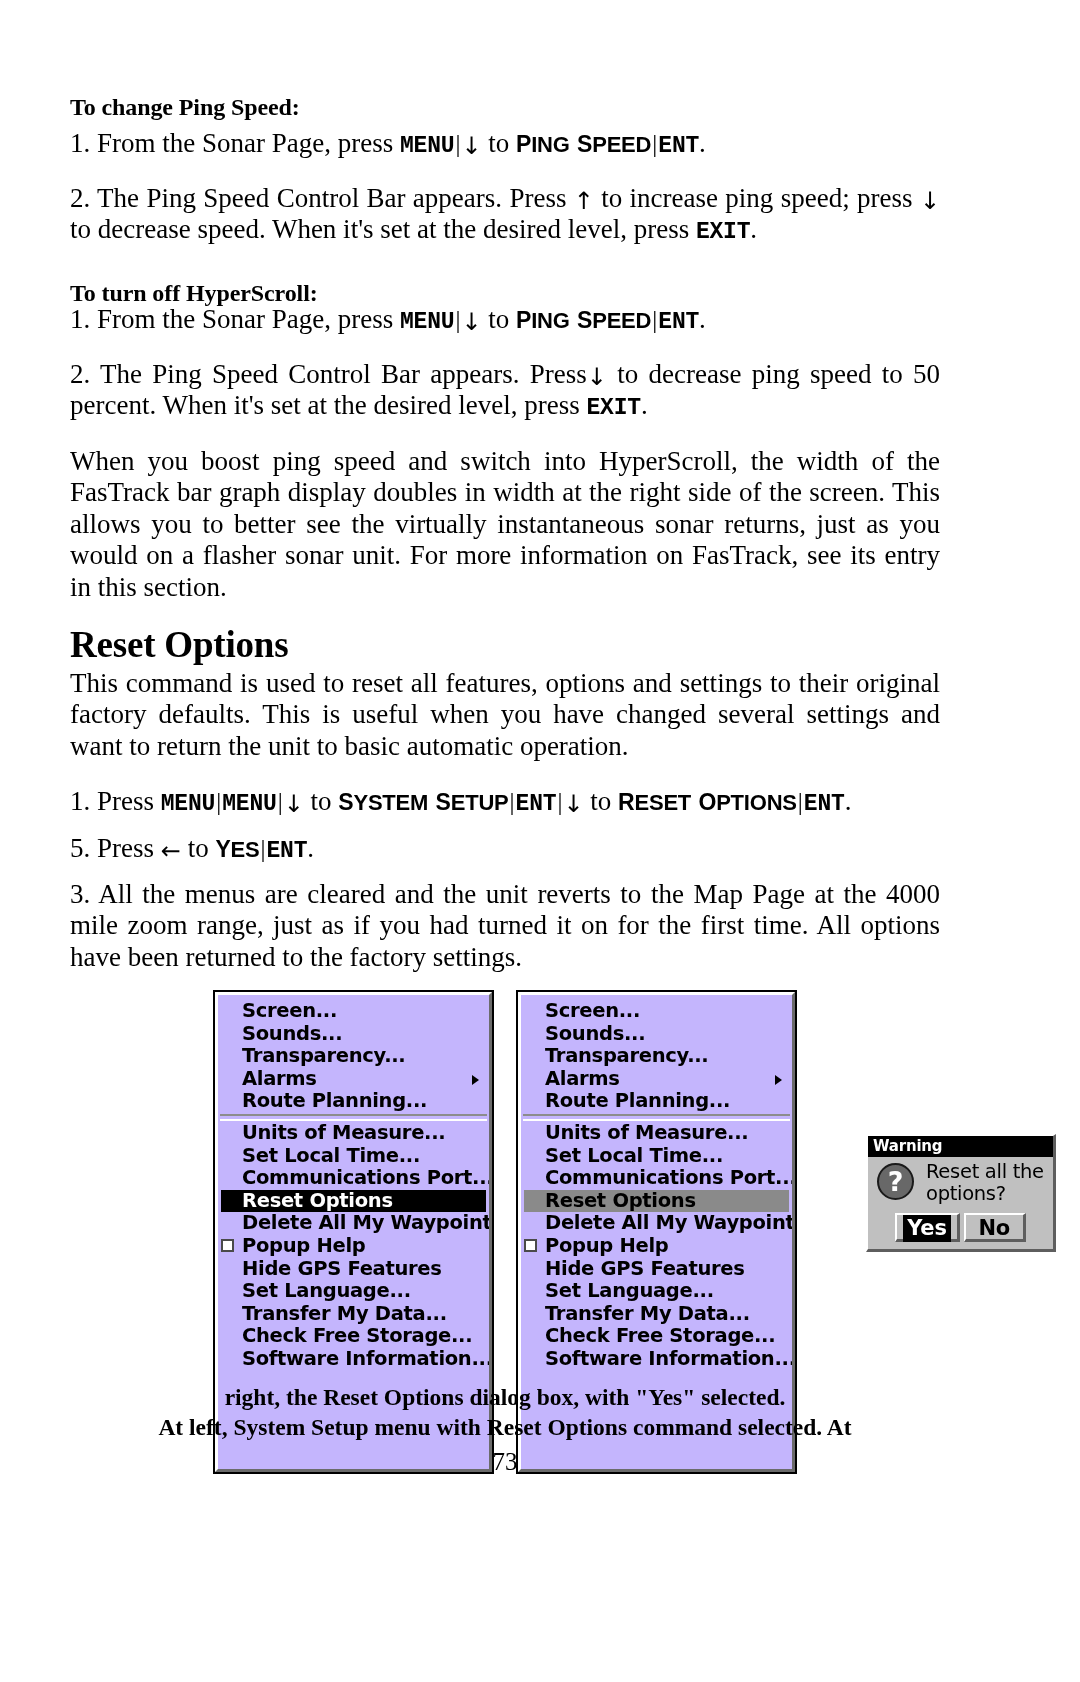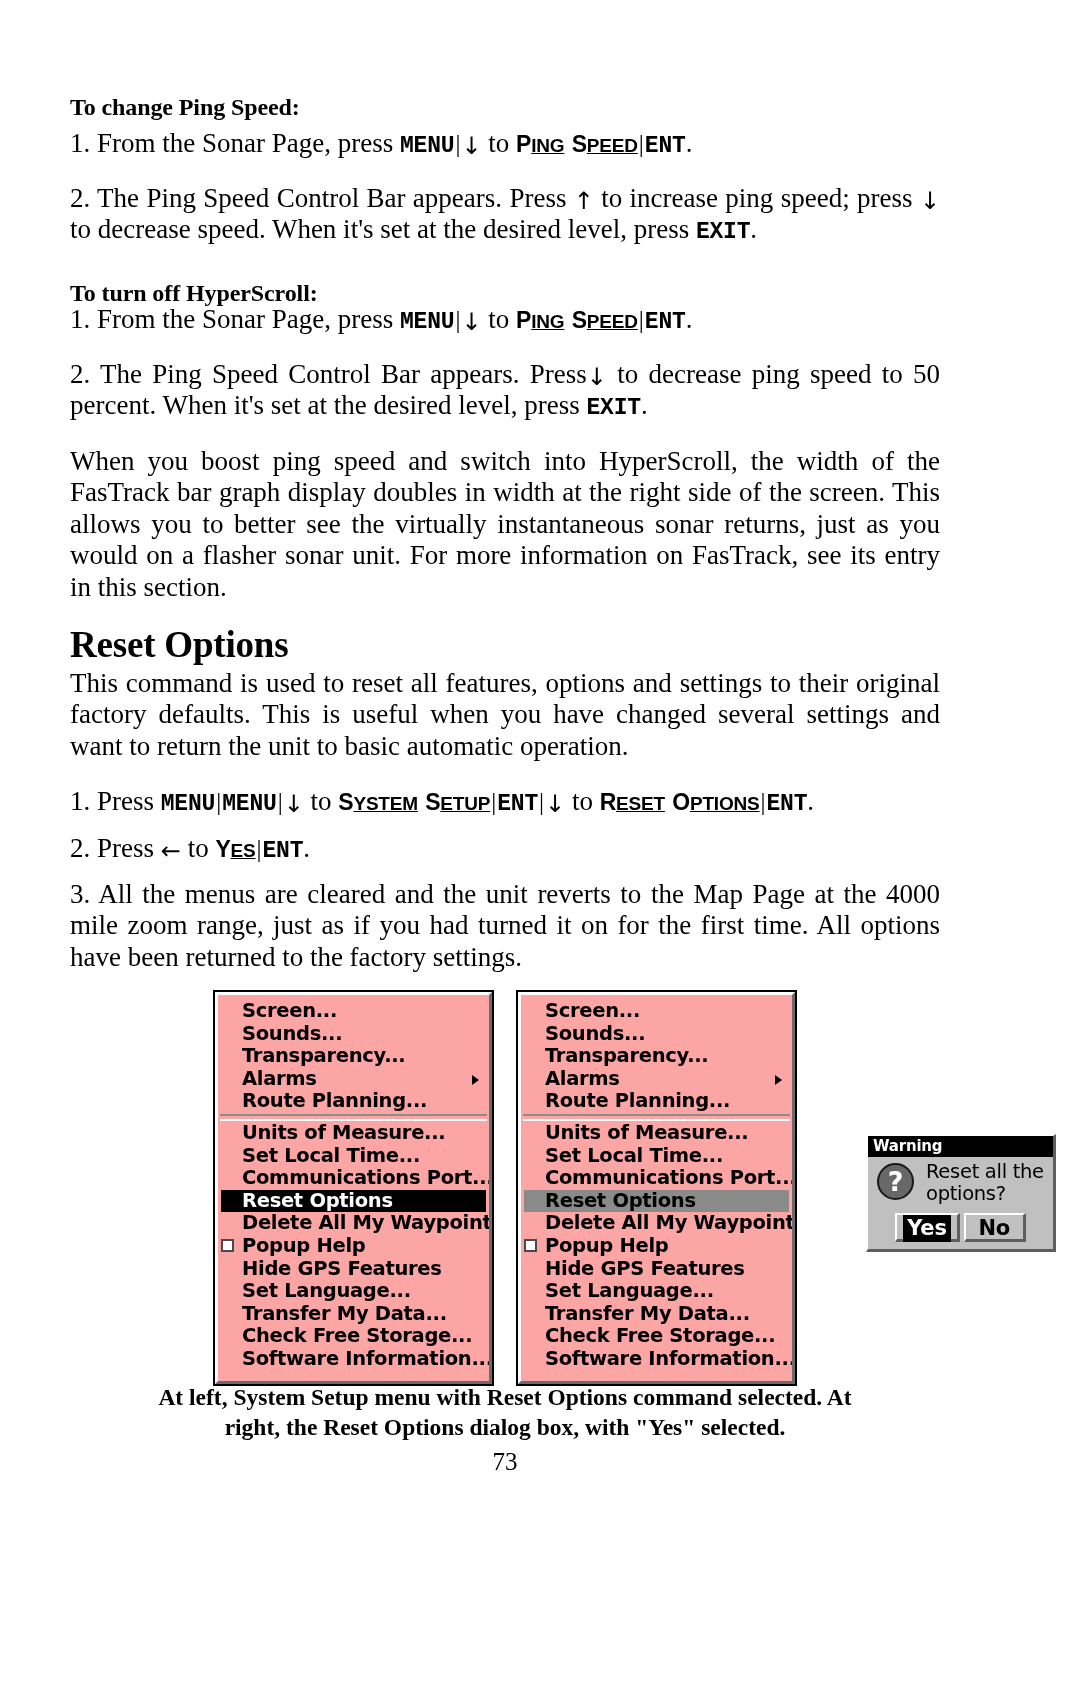--- a/index.html
+++ b/index.html
@@ -45,21 +45,21 @@
     font-size: 23px;
     letter-spacing: -0.2px;
   }
   
   .keysc {
     font-family: "Liberation Sans", "DejaVu Sans", sans-serif;
     font-weight: bold;
     letter-spacing: -0.2px;
   }
   .keysc .c1 { font-size: 23px; }
-  .keysc .c2 { font-size: 19px; text-decoration: underline; }
+  .keysc .c2 { font-size: 22px; }
   .bar {
     font-family: "Liberation Serif", "DejaVu Serif", serif;
     font-weight: normal;
     font-size: 25px;
     padding: 0 1px;
   }
   .arw {
     font-family: "DejaVu Sans", sans-serif;
     font-size: 24px;
     line-height: 0;
@@ -79,22 +79,22 @@
     position: absolute;
     left: 145px;
     top: 992px;
     width: 580px;
     height: 380px;
   }
   .menu-panel {
     position: absolute;
     top: 0;
     width: 277px;
-    height: 392px;
-    background: #fca5a5;
+    height: 480px;
+    background: #c4b5fd;
     box-sizing: border-box;
     border-top: 3px solid #ffffff;
     border-left: 3px solid #ffffff;
     border-right: 3px solid #6b6b6b;
     border-bottom: 3px solid #6b6b6b;
     outline: 2px solid #000000;
     font-family: "DejaVu Sans", "Liberation Sans", sans-serif;
   }
   .menu-panel.left { left: 0; }
   .menu-panel.right { left: 303px; }
@@ -301,21 +301,21 @@
 
   <div class="h2" style="position:absolute;left:0;top:625px;width:870px;">Reset Options</div>
 
   <div class="para" style="position:absolute;left:0;top:668px;width:870px;">This command is used to reset all features, options and settings to their original factory defaults. This is useful when you have changed several settings and want to return the unit to basic automatic operation.</div>
 
   <div class="para nojust" style="position:absolute;left:0;top:786px;width:870px;">
     <span>1. Press </span><span class="key">MENU</span><span class="bar">|</span><span class="key">MENU</span><span class="bar">|</span><span class="arw">↓</span><span> to </span><span class="keysc"><span class="c1">S</span><span class="c2">YSTEM</span> <span class="c1">S</span><span class="c2">ETUP</span></span><span class="bar">|</span><span class="key">ENT</span><span class="bar">|</span><span class="arw">↓</span><span> to </span><span class="keysc"><span class="c1">R</span><span class="c2">ESET</span> <span class="c1">O</span><span class="c2">PTIONS</span></span><span class="bar">|</span><span class="key">ENT</span><span>.</span>
   </div>
 
   <div class="para nojust" style="position:absolute;left:0;top:833px;width:870px;">
-    <span>2. Press </span><span class="arw">←</span><span> to </span><span class="keysc"><span class="c1">Y</span><span class="c2">ES</span></span><span class="bar">|</span><span class="key">ENT</span><span>.</span>
+    <span>5. Press </span><span class="arw">←</span><span> to </span><span class="keysc"><span class="c1">Y</span><span class="c2">ES</span></span><span class="bar">|</span><span class="key">ENT</span><span>.</span>
   </div>
 
   <div class="para" style="position:absolute;left:0;top:879px;width:870px;">3. All the menus are cleared and the unit reverts to the Map Page at the 4000 mile zoom range, just as if you had turned it on for the first time. All options have been returned to the factory settings.</div>
 
   <div class="figure">
 
     <div class="menu-panel left">
       <div class="menu-inner">
         <div style="height:5px"></div>
         <div class="mitem"><span>Screen...</span></div>
@@ -371,19 +371,19 @@
         </div>
         <div class="dlg-buttons">
           <div class="btn selected"><span class="lbl">Yes</span></div>
           <div class="btn"><span class="lbl">No</span></div>
         </div>
       </div>
     </div>
   </div>
 
   <div class="caption">
+    <div>right, the Reset Options dialog box, with "Yes" selected.</div>
     <div>At left, System Setup menu with Reset Options command selected. At</div>
-    <div>right, the Reset Options dialog box, with "Yes" selected.</div>
   </div>
 
   <div class="pagenum">73</div>
 
 </div>
 
 </body></html>

